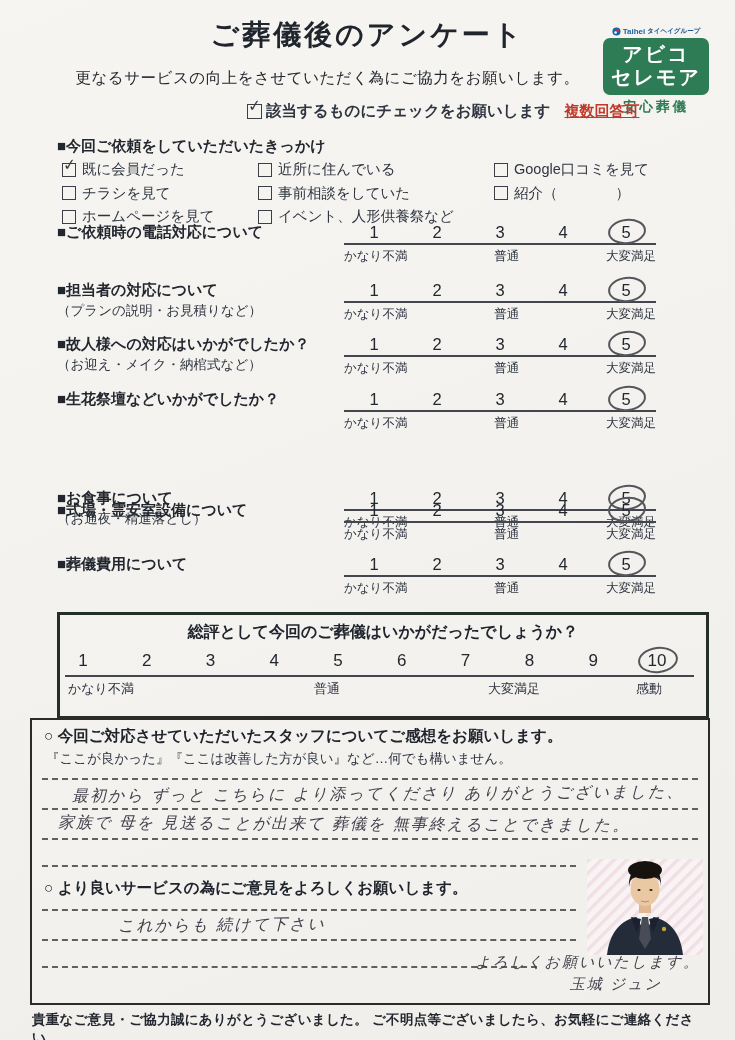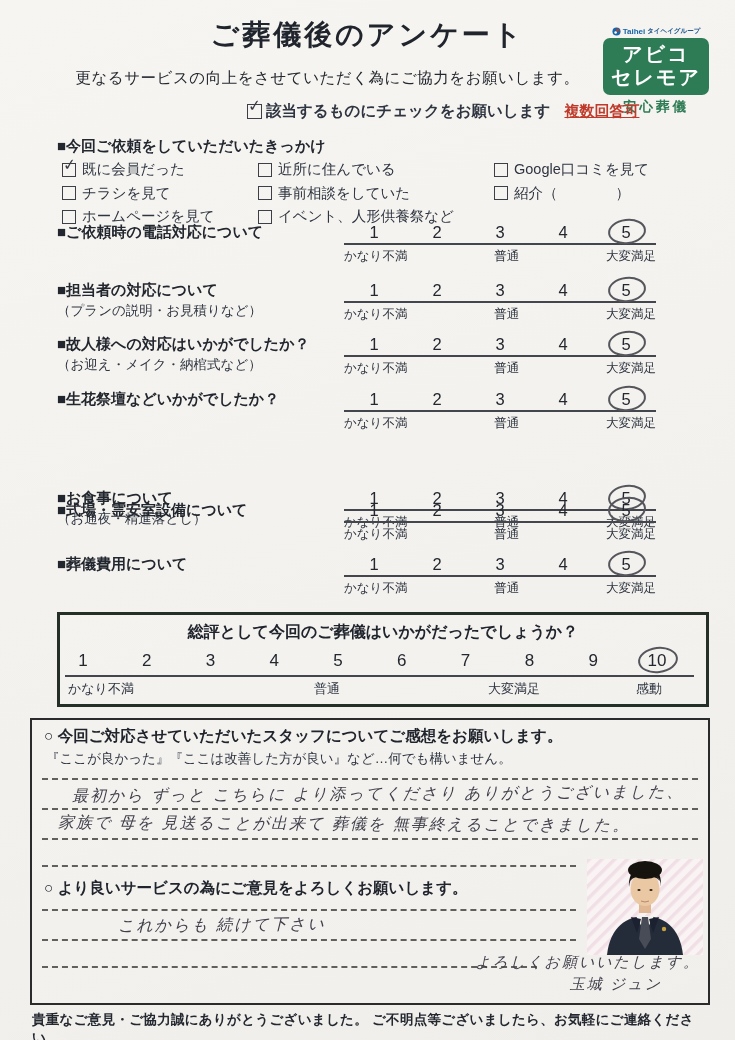--- a/index.html
+++ b/index.html
@@ -42,21 +42,21 @@
   .q{font-weight:bold;font-size:15px;color:#22262e;line-height:1.25;}
   .qnote{font-size:13.5px;color:#2e3440;margin-top:2px;}
   .scale{position:absolute;left:287px;top:0;width:312px;}
   .nums{display:flex;justify-content:space-between;padding:0 18px;font-size:16.5px;color:#23272f;}
   .num{width:24px;text-align:center;position:relative;}
   .num.circled:after{content:"";position:absolute;left:-6px;right:-8px;top:-4px;bottom:-2px;border:2px solid #55555c;border-radius:50%;transform:rotate(-7deg);}
   .rule{border-top:2px solid #43464c;margin-top:1px;}
   .slabels{display:flex;justify-content:space-between;font-size:12.5px;color:#2e3440;margin-top:3px;}
 
   
-  .obox{top:612px;left:57px;width:652px;height:95px;border:3px solid #242f28;box-sizing:border-box;background:rgba(255,255,255,0.12);}
+  .obox{top:612px;left:57px;width:652px;height:107px;border:3px solid #242f28;box-sizing:border-box;background:rgba(255,255,255,0.12);}
   .obox .otitle{text-align:center;font-weight:bold;font-size:16px;margin-top:7px;color:#20242c;}
   .onums{position:absolute;left:10px;right:36px;top:36px;display:flex;justify-content:space-between;font-size:17px;color:#23272f;}
   .onums .num{width:26px;}
   .orule{position:absolute;left:5px;right:12px;top:60px;border-top:2px solid #43464c;}
   .olabel{position:absolute;top:65px;font-size:13px;color:#2e3440;}
 
   
   .cbox{top:718px;left:30px;width:680px;height:287px;border:2px solid #2b2b2b;box-sizing:border-box;background:rgba(255,255,255,0.10);}
   .fb-h{position:absolute;left:12px;font-weight:bold;font-size:15.5px;color:#20242c;}
   .fb-note{position:absolute;left:14px;font-size:13.5px;color:#2e3440;}

